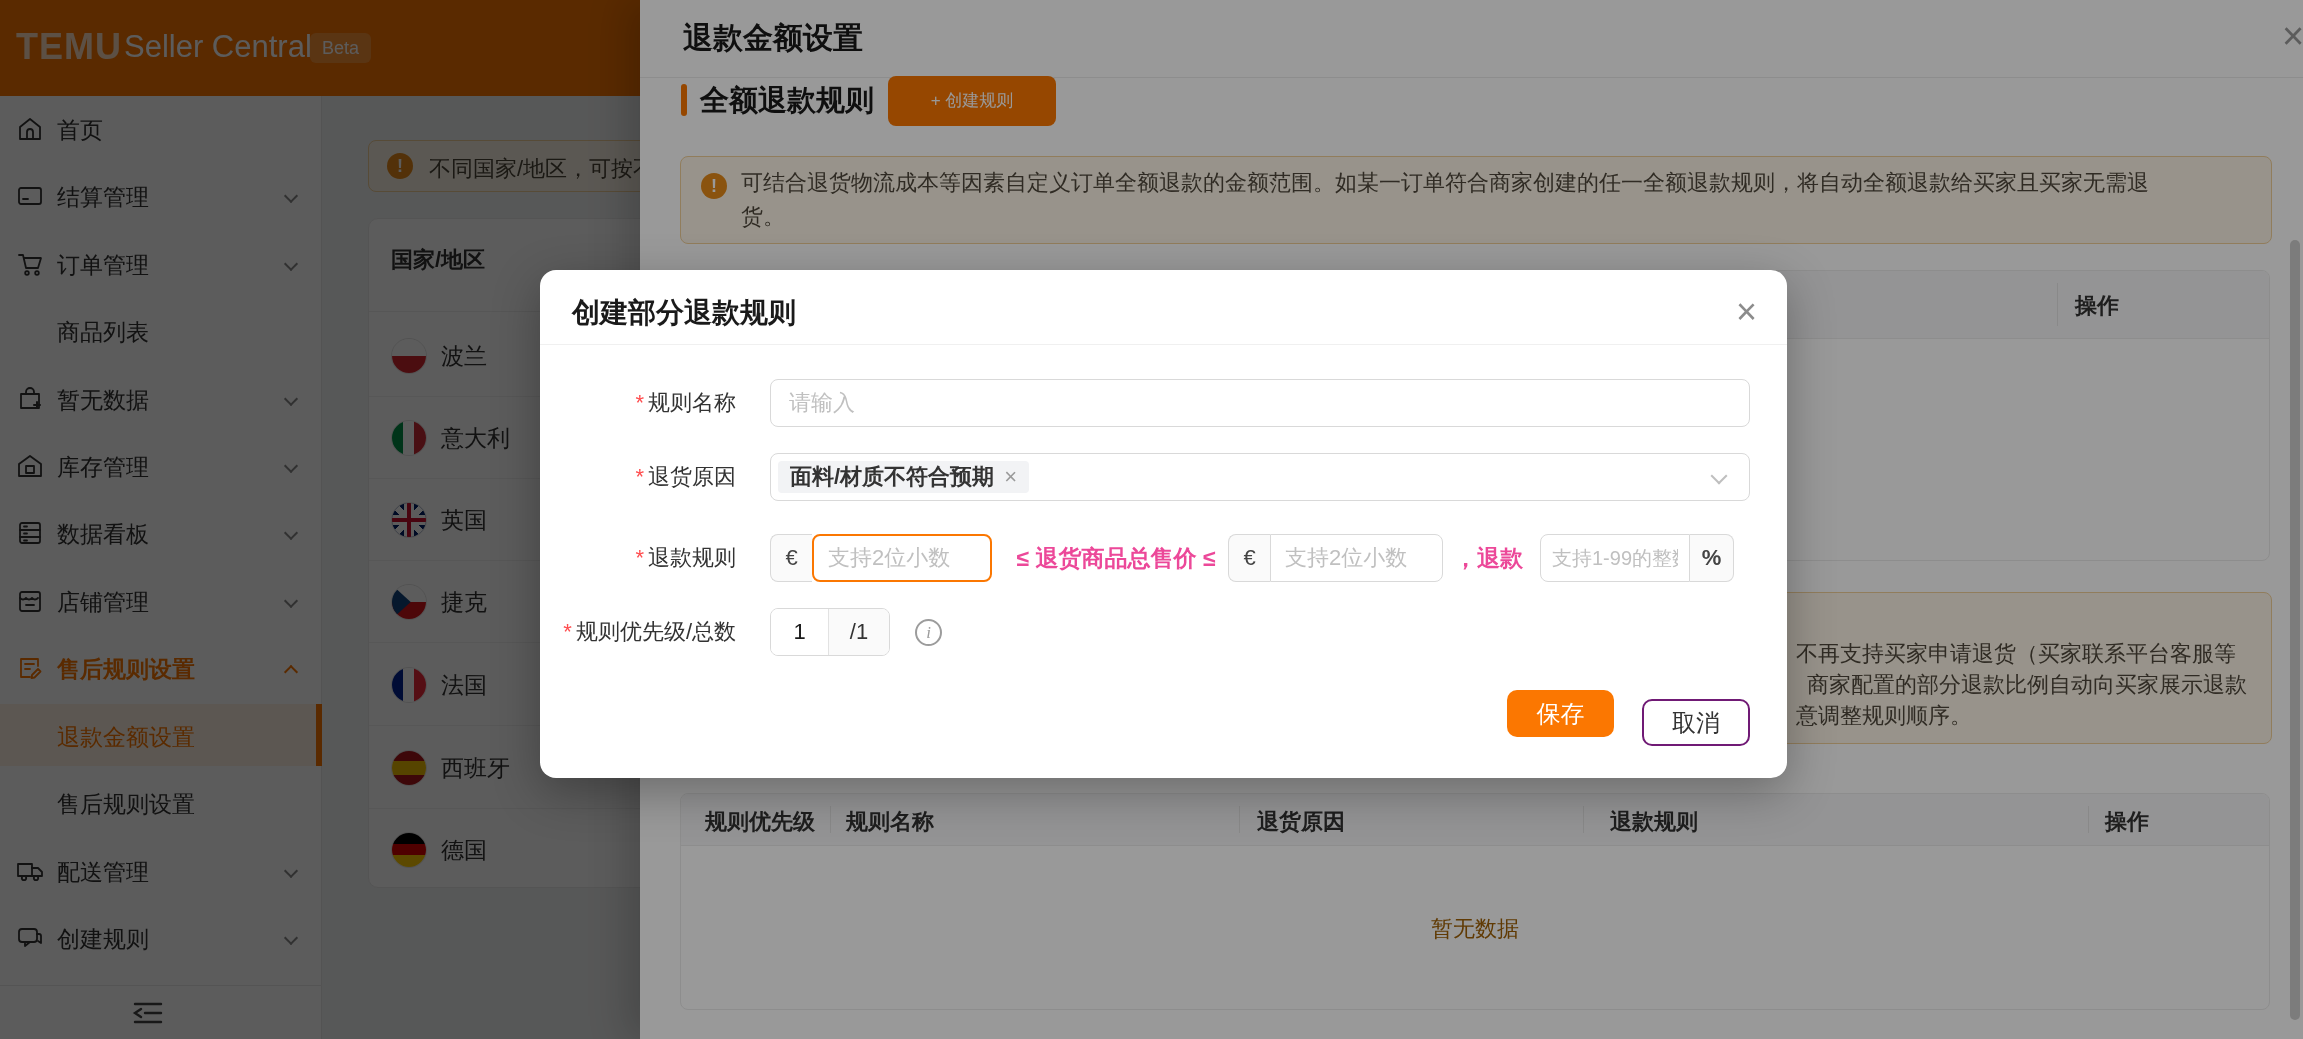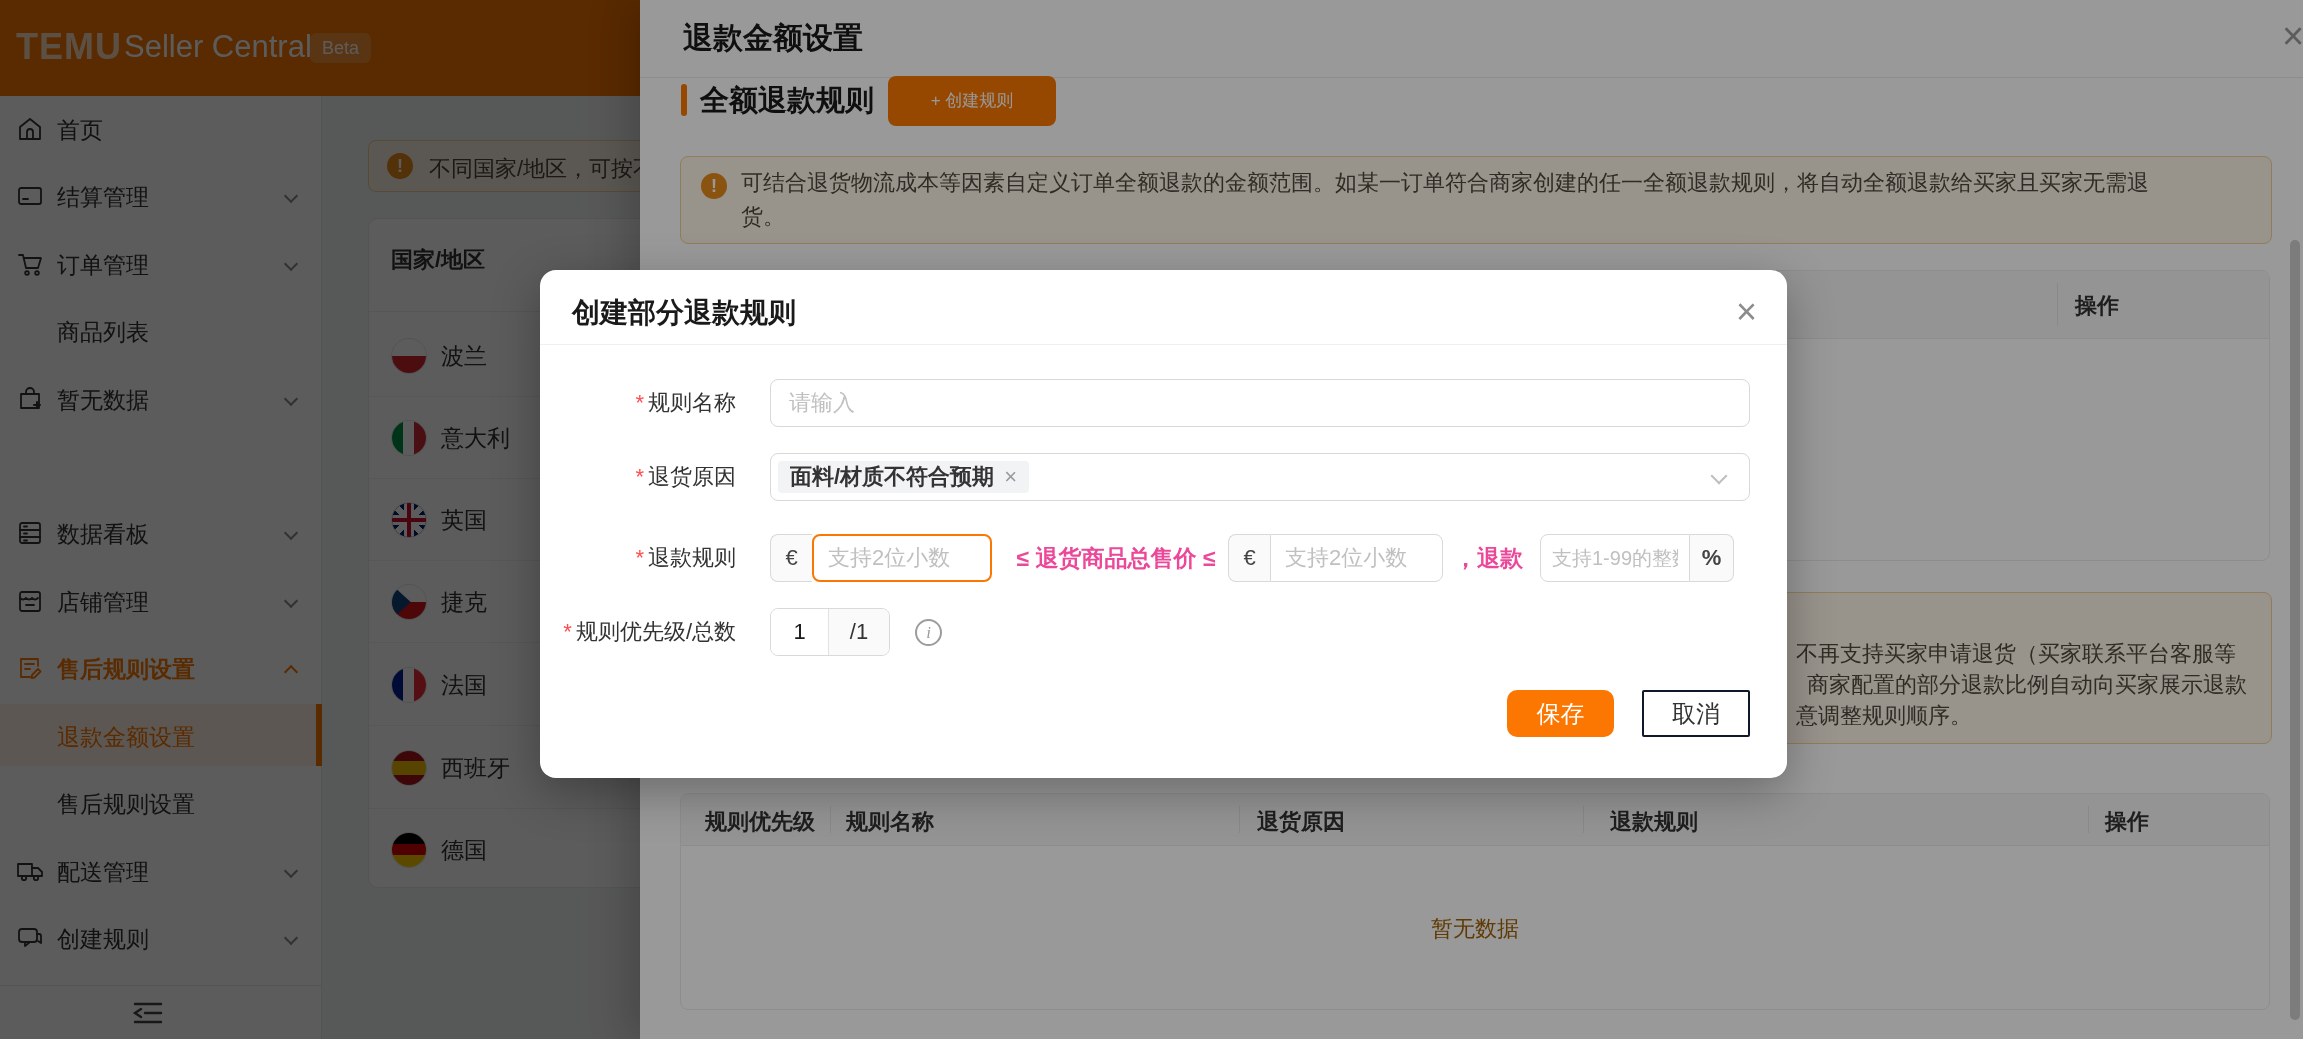--- a/index.html
+++ b/index.html
@@ -102,21 +102,21 @@
   .tagx { font-weight:400; color:#9a9a9a; margin-left:10px; font-size:22px; }
   .selchev { position:absolute; right:24px; top:16px; width:12px; height:12px; border-right:2px solid #bfbfbf; border-bottom:2px solid #bfbfbf; transform:rotate(45deg); }
   .addon { position:absolute; height:48px; background:#fafafa; border:1px solid #d9d9d9; font-size:22px; color:#444; text-align:center; line-height:46px; }
   .grptxt { position:absolute; height:48px; line-height:48px; font-size:23px; font-weight:600; color:#ec4899; white-space:nowrap; }
   .focused { border:2px solid #FB7701 !important; }
   .stepper { position:absolute; left:230px; top:338px; width:120px; height:48px; border:1px solid #d9d9d9; border-radius:8px; overflow:hidden; display:flex; }
   .stepper .val { width:57px; height:100%; background:#fff; text-align:center; line-height:46px; font-size:22px; color:#1a1a1a; }
   .stepper .tot { width:61px; height:100%; background:#fafafa; border-left:1px solid #e2e2e2; text-align:center; line-height:46px; font-size:22px; color:#333; }
   .infoi { position:absolute; left:375px; top:349px; width:27px; height:27px; border:2px solid #9c9c9c; border-radius:50%; color:#9c9c9c; font-size:17px; line-height:24px; text-align:center; font-family:"Liberation Serif",serif; font-style:italic; }
   .savebtn { position:absolute; left:967px; top:420px; width:107px; height:47px; background:#FB7701; border:none; border-radius:10px; color:#fff; font-size:24px; font-weight:500; font-family:inherit; }
-  .cancelbtn { position:absolute; left:1102px; top:420px; width:108px; height:47px; background:#fff; border:2px solid #0f172a; border-radius:2px; color:#333; font-size:24px; font-family:inherit; }
+  .cancelbtn { position:absolute; left:1102px; top:429px; width:108px; height:47px; background:#fff; border:2px solid #701a75; border-radius:10px; color:#333; font-size:24px; font-family:inherit; }
 
   svg.sic { width:28px; height:28px; stroke:#333; fill:none; stroke-width:1.8; stroke-linecap:round; stroke-linejoin:round; }
   svg.sic.orange { stroke:#FB7701; }
 </style>
 </head>
 <body>
 
 <div class="stage">
 
   <header class="topbar">
@@ -153,20 +153,28 @@
     <div class="srow sub" style="top:203px">
       <span class="lbl">商品列表</span>
     </div>
     <div class="srow" style="top:271px">
       <span class="ic"><svg class="sic" viewBox="0 0 28 28">
             <path d="M5 9 h18 v14 H5 Z"></path>
             <path d="M10 9 V7 a4 4 0 0 1 8 0 v2"></path>
             <path d="M18 20 h6 M21 17 v6" stroke-width="2"></path>
           </svg></span>
       <span class="lbl">暂无数据</span>
+      <span class="chev"></span>
+    </div>
+    <div class="srow" style="top:338px">
+      <span class="ic"><svg class="sic" viewBox="0 0 28 28">
+            <path d="M3 12 L14 4 L25 12 V24 H3 Z"></path>
+            <rect x="10" y="14" width="8" height="7"></rect>
+          </svg></span>
+      <span class="lbl">库存管理</span>
       <span class="chev"></span>
     </div>
     <div class="srow" style="top:405px">
       <span class="ic"><svg class="sic" viewBox="0 0 28 28">
             <rect x="4" y="4" width="20" height="20" rx="2"></rect>
             <path d="M4 11 h20 M4 18 h20"></path>
             <path d="M8 7.5 h3 M8 14.5 h3 M8 21.5 h3"></path>
           </svg></span>
       <span class="lbl">数据看板</span>
       <span class="chev"></span>

